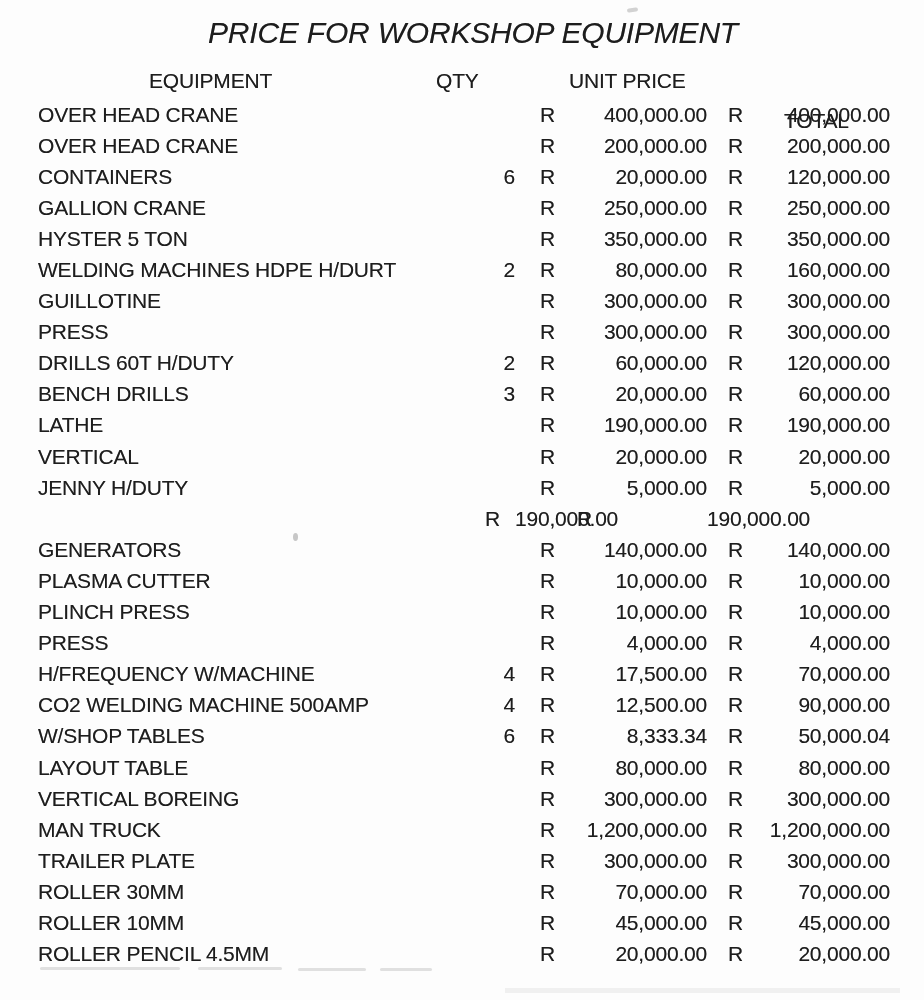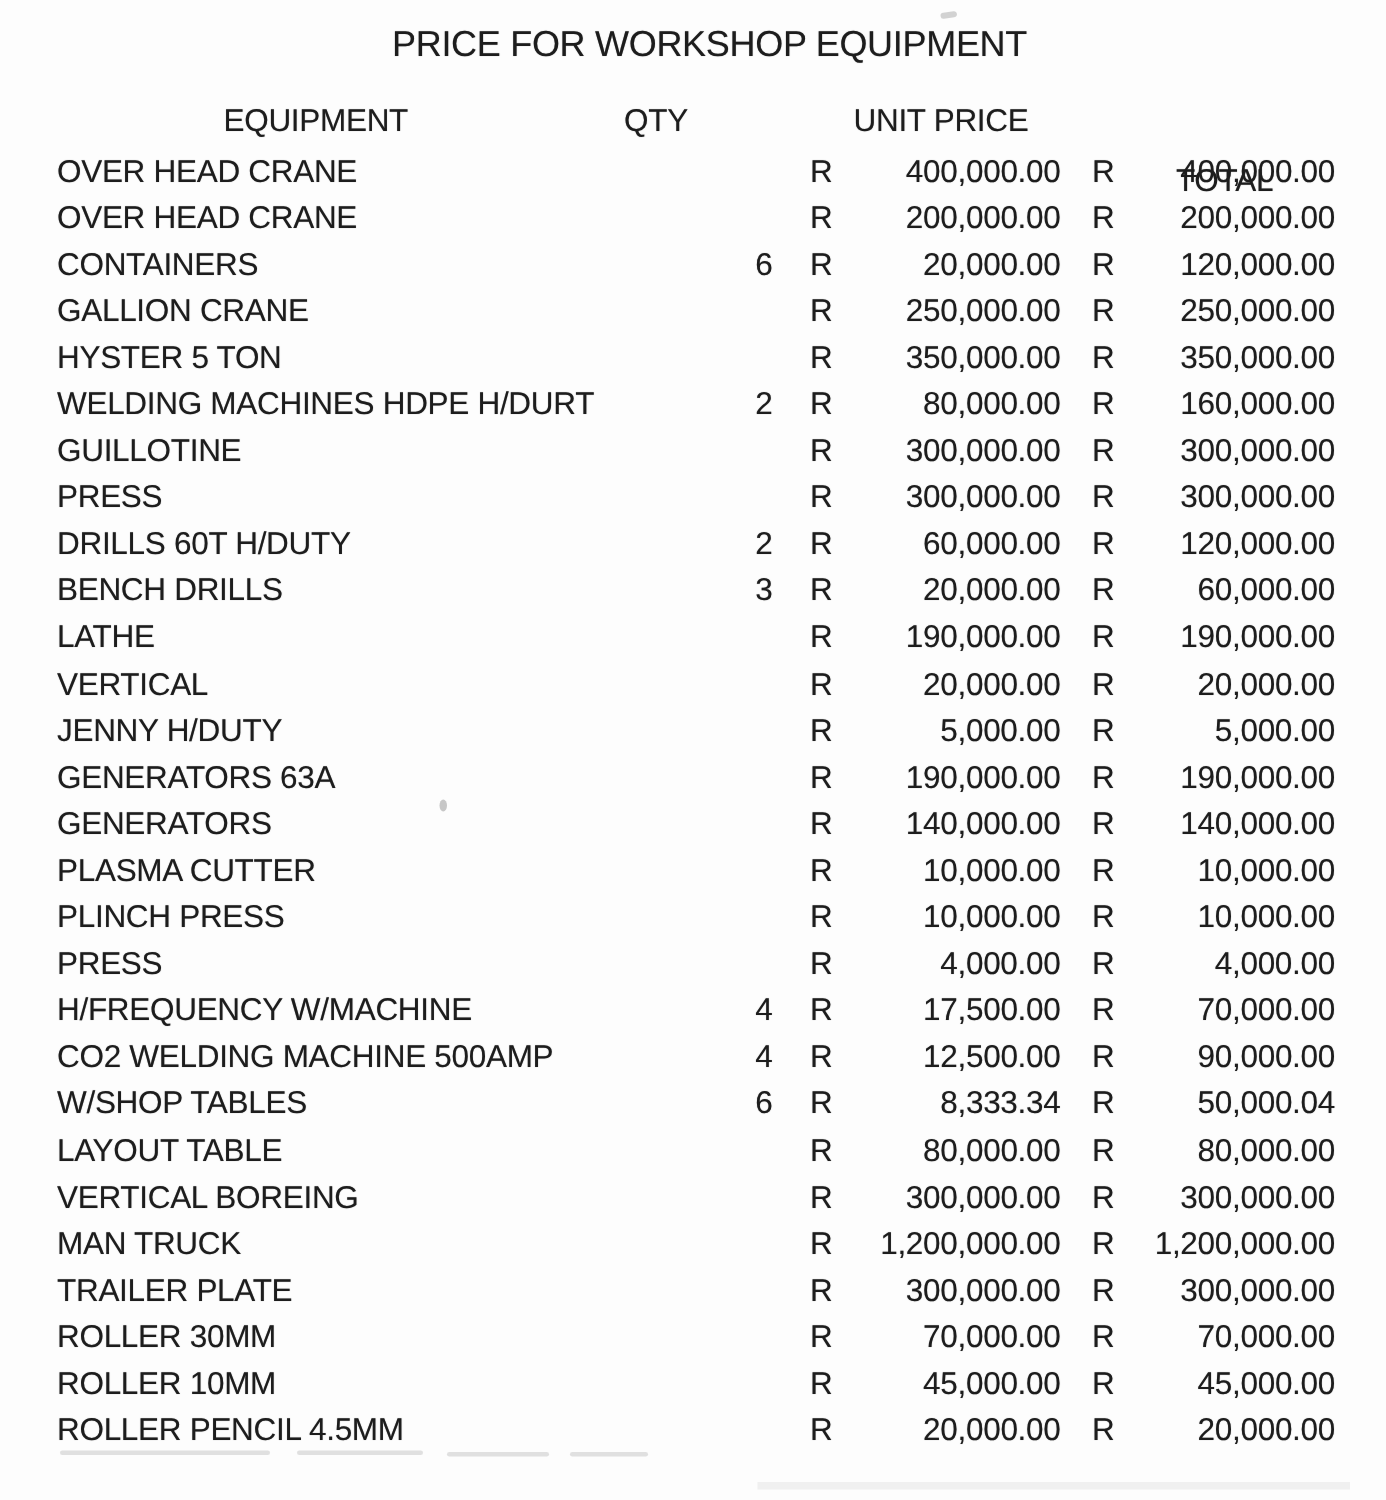--- a/index.html
+++ b/index.html
@@ -11,33 +11,34 @@
     font-family: "Liberation Sans", sans-serif;
     color: #1d1d1d;
     overflow: hidden;
     text-shadow: 0 0 0.6px rgba(45,45,45,0.55);
   }
   .title {
     position: absolute;
     top: 16px; left: 0; right: 0;
     text-align: center;
     text-indent: 22px;
-    font-size: 24px;
+    font-size: 30px;
     letter-spacing: -0.2px;
     white-space: nowrap;
+    font-style: italic;
   }
   .hdr {
     position: absolute;
     top: 69px;
     font-size: 21px;
     letter-spacing: -0.2px;
     white-space: nowrap;
   }
   .hdr-equipment { left: 149px; }
-  .hdr-qty       { left: 416px; }
+  .hdr-qty       { left: 436px; }
   .hdr-unit      { left: 569px; }
   .hdr-total     { left: 784px; margin-top: 40px; }
   .rows {
     position: absolute;
     top: 99px; left: 0;
     width: 924px;
   }
   .row {
     display: grid;
     grid-template-columns: 422px 55px 41px 151px 37px 146px;
@@ -190,21 +191,20 @@
   <div class="row">
     <span class="c-name">JENNY H/DUTY</span>
     <span class="c-qty"></span>
     <span class="c-r1">R</span>
     <span class="c-unit">5,000.00</span>
     <span class="c-r2">R</span>
     <span class="c-total">5,000.00</span>
   </div>
 
   <div class="row">
-    <span class="c-name">GENERATORS 63A</span>
     <span class="c-qty"></span>
     <span class="c-r1">R</span>
     <span class="c-unit">190,000.00</span>
     <span class="c-r2">R</span>
     <span class="c-total">190,000.00</span>
   </div>
 
   <div class="row">
     <span class="c-name">GENERATORS</span>
     <span class="c-qty"></span>

